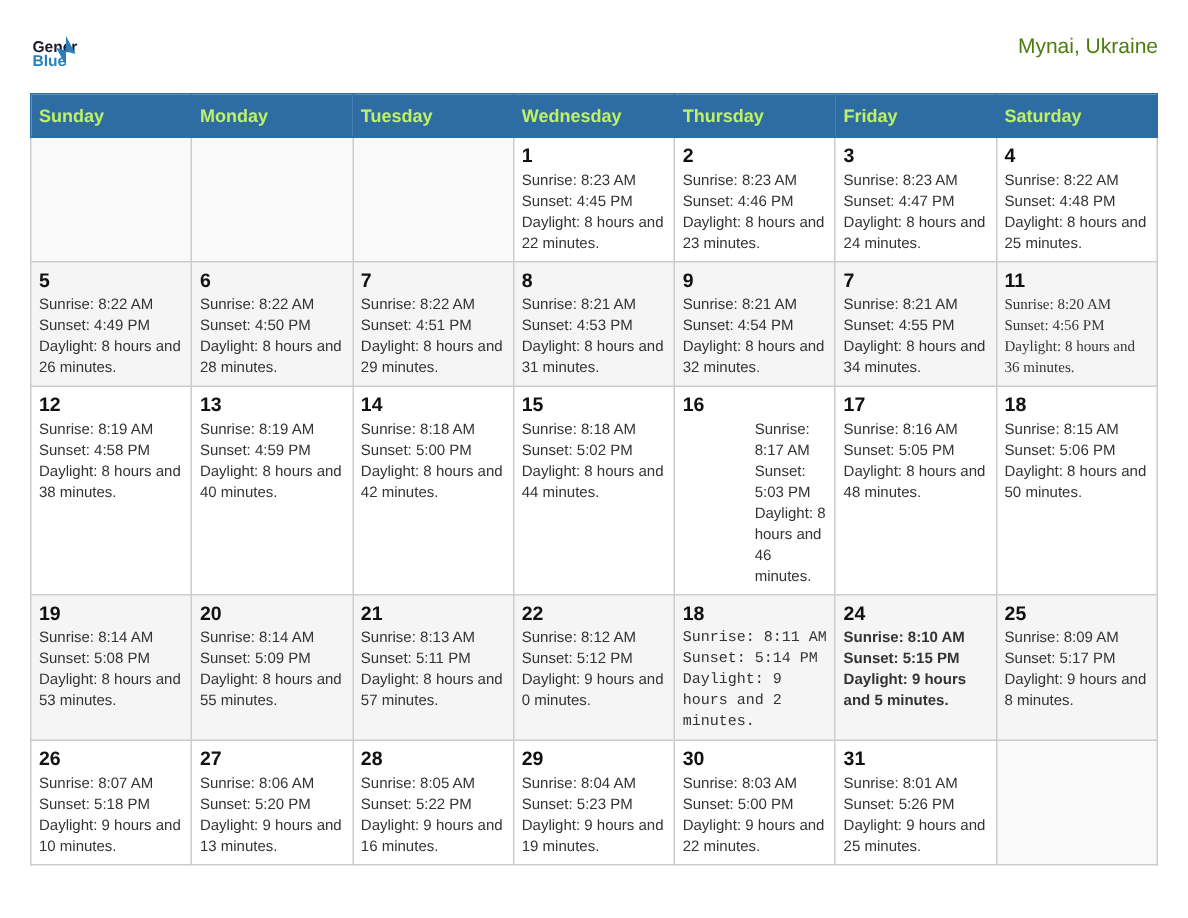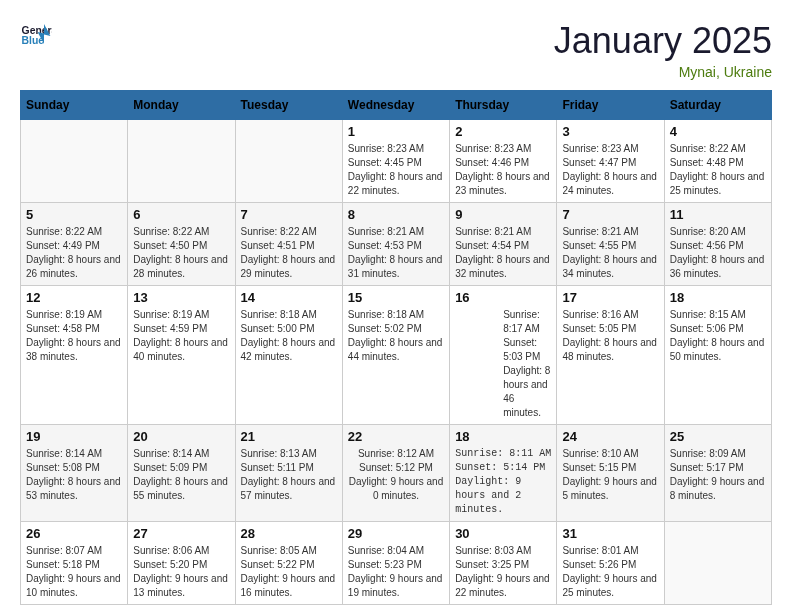--- a/index.html
+++ b/index.html
@@ -38,21 +38,21 @@
       color: #4d7c0f;
       margin-top: 2px;
     }
     table {
       width: 100%;
       border-collapse: collapse;
       font-size: 11px;
     }
     thead th {
       background-color: #2e6da4;
-      color: #000000;
+      color: #bef264;
       padding: 7px 5px;
       text-align: left;
       font-size: 12px;
       font-weight: bold;
       border: 1px solid #2e6da4;
     }
     td {
       border: 1px solid #ccc;
       vertical-align: top;
       padding: 4px 5px;
@@ -86,21 +86,20 @@
 
 <div class="header">
   <div class="logo">
     <svg class="logo-icon" viewBox="0 0 40 40">
       <text x="2" y="18" font-size="13" font-weight="bold" fill="#1a1a2e">General</text>
       <text x="2" y="30" font-size="13" font-weight="bold" fill="#2980b9">Blue</text>
       <polygon points="30,5 38,20 30,18 30,30 22,15 30,17" fill="#2980b9"></polygon>
     </svg>
   </div>
   <div class="title-block">
-    <div class="month-title">January 2025</div>
     <div class="location">Mynai, Ukraine</div>
   </div>
 </div>
 
 <table>
   <thead>
     <tr>
     <th>Sunday</th>
         <th>Monday</th>
         <th>Tuesday</th>
@@ -172,21 +171,21 @@
 Daylight: 8 hours and 32 minutes.</div>
         </td>
         <td>
           <div class="day-number">7</div>
           <div class="cell-content" style="white-space: pre-line;">Sunrise: 8:21 AM
 Sunset: 4:55 PM
 Daylight: 8 hours and 34 minutes.</div>
         </td>
         <td>
           <div class="day-number">11</div>
-          <div class="cell-content" style="white-space: pre-line;">Sunrise: 8:20 AM
+          <div class="cell-content" style="white-space: pre-line; font-family: Liberation Serif, serif;">Sunrise: 8:20 AM
 Sunset: 4:56 PM
 Daylight: 8 hours and 36 minutes.</div>
         </td>
       </tr>
       <tr>
         <td>
           <div class="day-number">12</div>
           <div class="cell-content" style="white-space: pre-line;">Sunrise: 8:19 AM
 Sunset: 4:58 PM
 Daylight: 8 hours and 38 minutes.</div>
@@ -242,33 +241,33 @@
 Daylight: 8 hours and 55 minutes.</div>
         </td>
         <td>
           <div class="day-number">21</div>
           <div class="cell-content" style="white-space: pre-line;">Sunrise: 8:13 AM
 Sunset: 5:11 PM
 Daylight: 8 hours and 57 minutes.</div>
         </td>
         <td>
           <div class="day-number">22</div>
-          <div class="cell-content" style="white-space: pre-line; text-align: center;">Sunrise: 8:12 AM
+          <div class="cell-content" style="white-space: pre-line;">Sunrise: 8:12 AM
 Sunset: 5:12 PM
 Daylight: 9 hours and 0 minutes.</div>
         </td>
         <td>
           <div class="day-number">18</div>
           <div class="cell-content" style="white-space: pre-line; font-family: Liberation Mono, monospace;">Sunrise: 8:11 AM
 Sunset: 5:14 PM
 Daylight: 9 hours and 2 minutes.</div>
         </td>
         <td>
           <div class="day-number">24</div>
-          <div class="cell-content" style="white-space: pre-line;">Sunrise: 8:10 AM
+          <div class="cell-content" style="white-space: pre-line; font-weight: bold;">Sunrise: 8:10 AM
 Sunset: 5:15 PM
 Daylight: 9 hours and 5 minutes.</div>
         </td>
         <td>
           <div class="day-number">25</div>
           <div class="cell-content" style="white-space: pre-line;">Sunrise: 8:09 AM
 Sunset: 5:17 PM
 Daylight: 9 hours and 8 minutes.</div>
         </td>
       </tr>
@@ -293,21 +292,21 @@
         </td>
         <td>
           <div class="day-number">29</div>
           <div class="cell-content" style="white-space: pre-line;">Sunrise: 8:04 AM
 Sunset: 5:23 PM
 Daylight: 9 hours and 19 minutes.</div>
         </td>
         <td>
           <div class="day-number">30</div>
           <div class="cell-content" style="white-space: pre-line;">Sunrise: 8:03 AM
-Sunset: 3:25 PM
+Sunset: 5:00 PM
 Daylight: 9 hours and 22 minutes.</div>
         </td>
         <td>
           <div class="day-number">31</div>
           <div class="cell-content" style="white-space: pre-line;">Sunrise: 8:01 AM
 Sunset: 5:26 PM
 Daylight: 9 hours and 25 minutes.</div>
         </td>
         <td class="empty-cell"></td>
       </tr>

